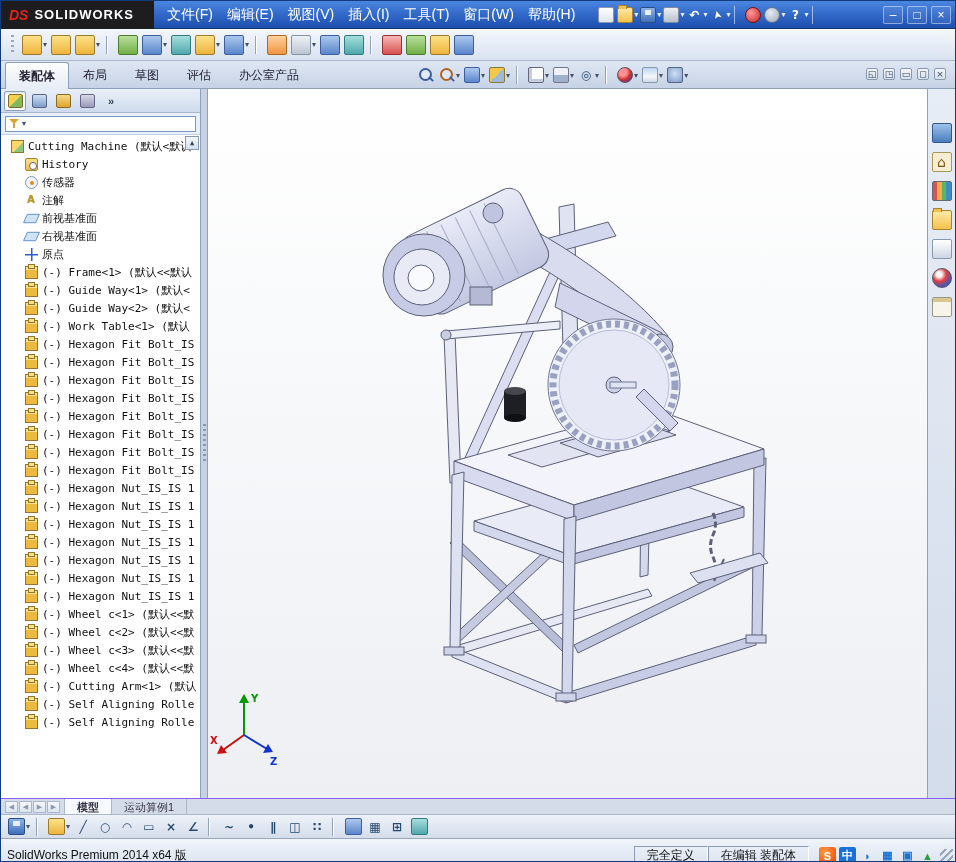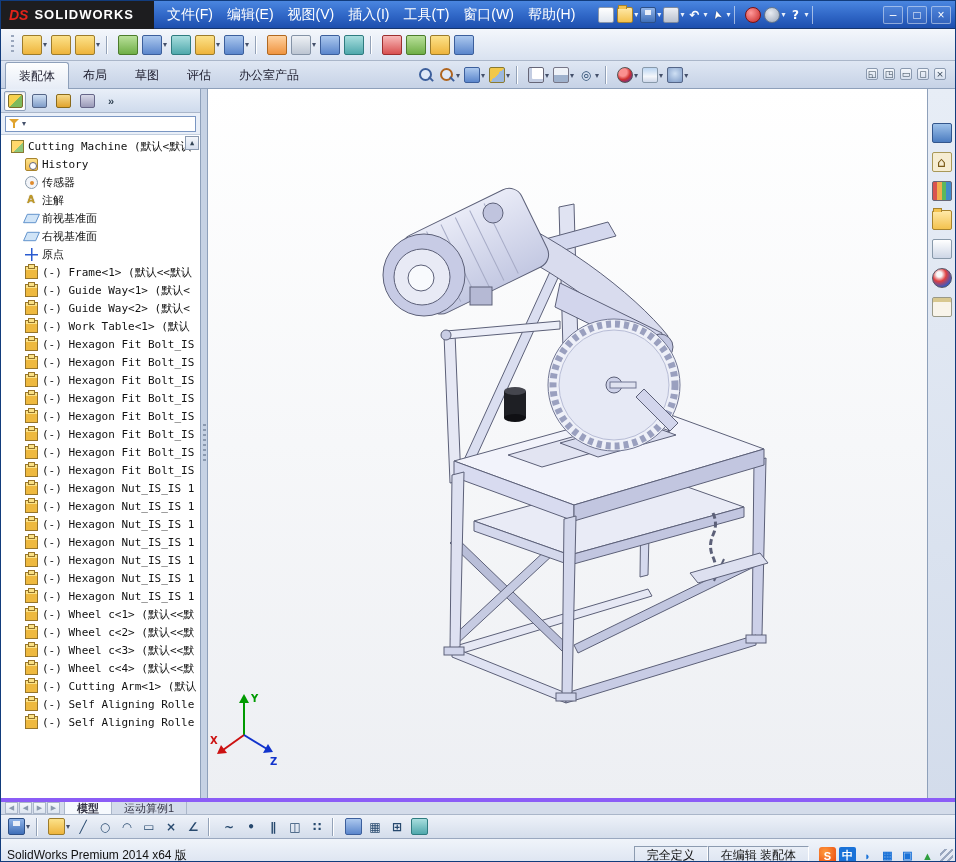--- a/index.html
+++ b/index.html
@@ -74,21 +74,21 @@
   .toolbar2::before{content:"";width:3px;height:20px;margin-right:5px;
     background:repeating-linear-gradient(#9aa7bd 0 2px,transparent 2px 5px)}
   .toolbar2 .tbi .g{width:20px;height:20px}
 
   
   .tabrow{position:absolute;top:60px;left:0;right:0;height:28px;
     background:linear-gradient(#dfe7f3,#c6d2e6);border-bottom:1px solid #8ea0ba;display:flex;align-items:flex-end}
   .tabs{display:flex;align-items:flex-end;margin-left:4px}
   .tab{font-size:12px;color:#223;padding:5px 13px 4px;border:1px solid transparent;border-bottom:none;
     border-radius:3px 3px 0 0;cursor:default;white-space:nowrap}
-  .tab[data-active="true"]{background:linear-gradient(#fdfefe,#e6ecf6);border-color:#8ea0ba;margin-bottom:-1px;font-weight:normal}
+  .tab[data-active="true"]{background:linear-gradient(#fdfefe,#e6ecf6);border-color:#8ea0ba;margin-bottom:-1px;font-weight:bold}
   .headsup{position:absolute;left:415px;top:3px;display:flex;align-items:center;gap:2px}
   .dock-icons{position:absolute;right:8px;top:6px;display:flex;gap:3px}
 
   
   .main{position:absolute;top:88px;left:0;right:0;height:709px}
   .left-panel{position:absolute;left:0;top:0;bottom:0;width:200px;background:#fff;border-right:1px solid #8ea0ba;
     display:flex;flex-direction:column}
   .panel-tabs{height:24px;flex:none;background:linear-gradient(#e9eff8,#cfdbed);border-bottom:1px solid #aab6c9;
     display:flex;align-items:center;padding-left:3px;gap:2px}
   .ptab{width:22px;height:20px;display:flex;align-items:center;justify-content:center;border:1px solid transparent;border-radius:2px}
@@ -133,21 +133,21 @@
   .taskpane .tbi .g{width:20px;height:20px;font-size:14px}
   [data-kind="tp-res"] .g{background:linear-gradient(#9ec2ea,#4b7cc0);border:1px solid #33568c}
   [data-kind="tp-home"] .g{background:#f6edd2;border:1px solid #a89858;color:#7a5a18}
   [data-kind="tp-lib"] .g{background:linear-gradient(90deg,#d9534f 25%,#f0ad4e 25% 50%,#5cb85c 50% 75%,#428bca 75%);border:1px solid #667}
   [data-kind="tp-pal"] .g{background:linear-gradient(#ffffff,#cdd6e6);border:1px solid #8899aa}
   [data-kind="tp-ball"] .g{background:radial-gradient(circle at 35% 30%,#f8f8f8 0 15%,#e04040 40%,#3858c0 75%,#2a9a4a);border-radius:50%;border:1px solid #556}
   [data-kind="tp-form"] .g{background:#f8f4ea;border:1px solid #999988;box-shadow:inset 0 4px 0 #d8c890}
 
   
   .bottom-tabs{position:absolute;top:797px;left:0;right:0;height:16px;background:#d4dcea;
-    border-top:4px solid #8b5cf6;display:flex;align-items:stretch}
+    border-top:1px solid #8b5cf6;display:flex;align-items:stretch}
   .bt-nav{display:flex;align-items:center;gap:1px;padding:0 4px;border-right:1px solid #aab6c9}
   .bt-nav .navbtn{width:13px;height:12px;font-size:7px;color:#8a99af;display:flex;align-items:center;justify-content:center;
     border:1px solid #aab6c9;background:linear-gradient(#f4f7fb,#dde5f0)}
   .btab{font-size:11px;padding:1px 12px 0;border-right:1px solid #aab6c9;color:#334;display:flex;align-items:center}
   .btab[data-active="true"]{background:#f6f9fd;font-weight:bold}
 
   
   .sketchbar{position:absolute;top:813px;left:0;right:0;height:24px;display:flex;align-items:center;
     background:linear-gradient(#eef2f9,#d4ddeb);border-top:1px solid #aab6c9;padding-left:6px;gap:2px}
   .sketchbar .tbi .g{width:17px;height:17px}

